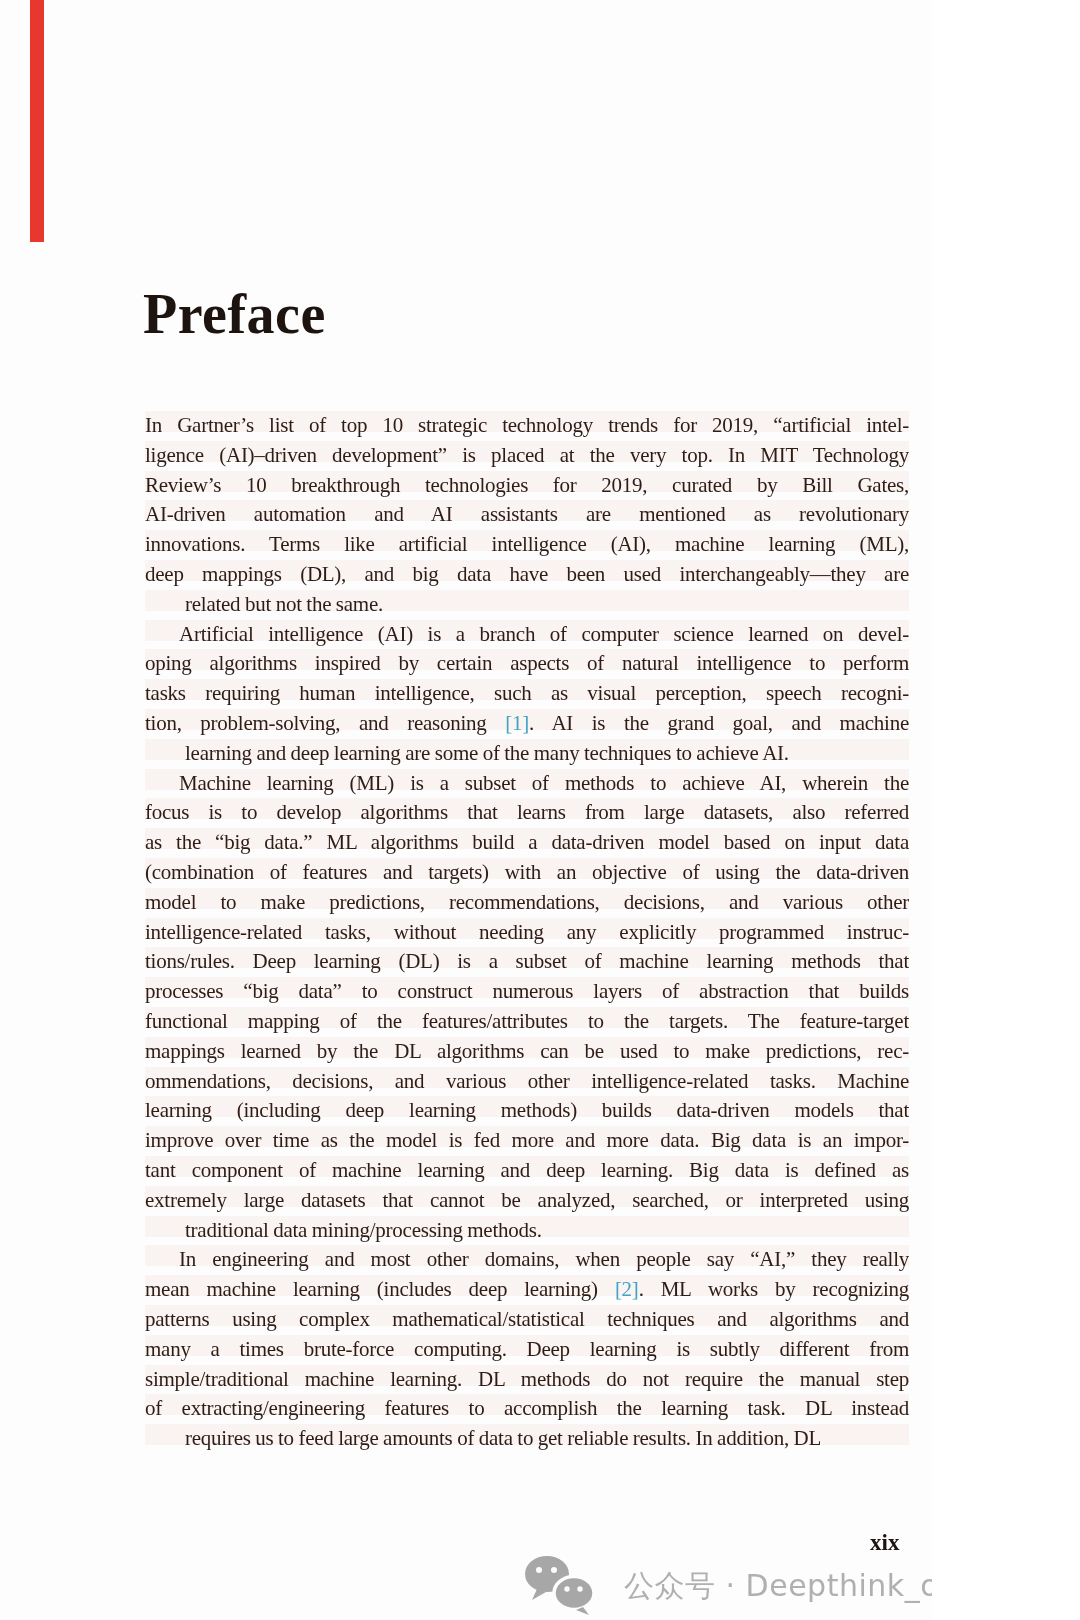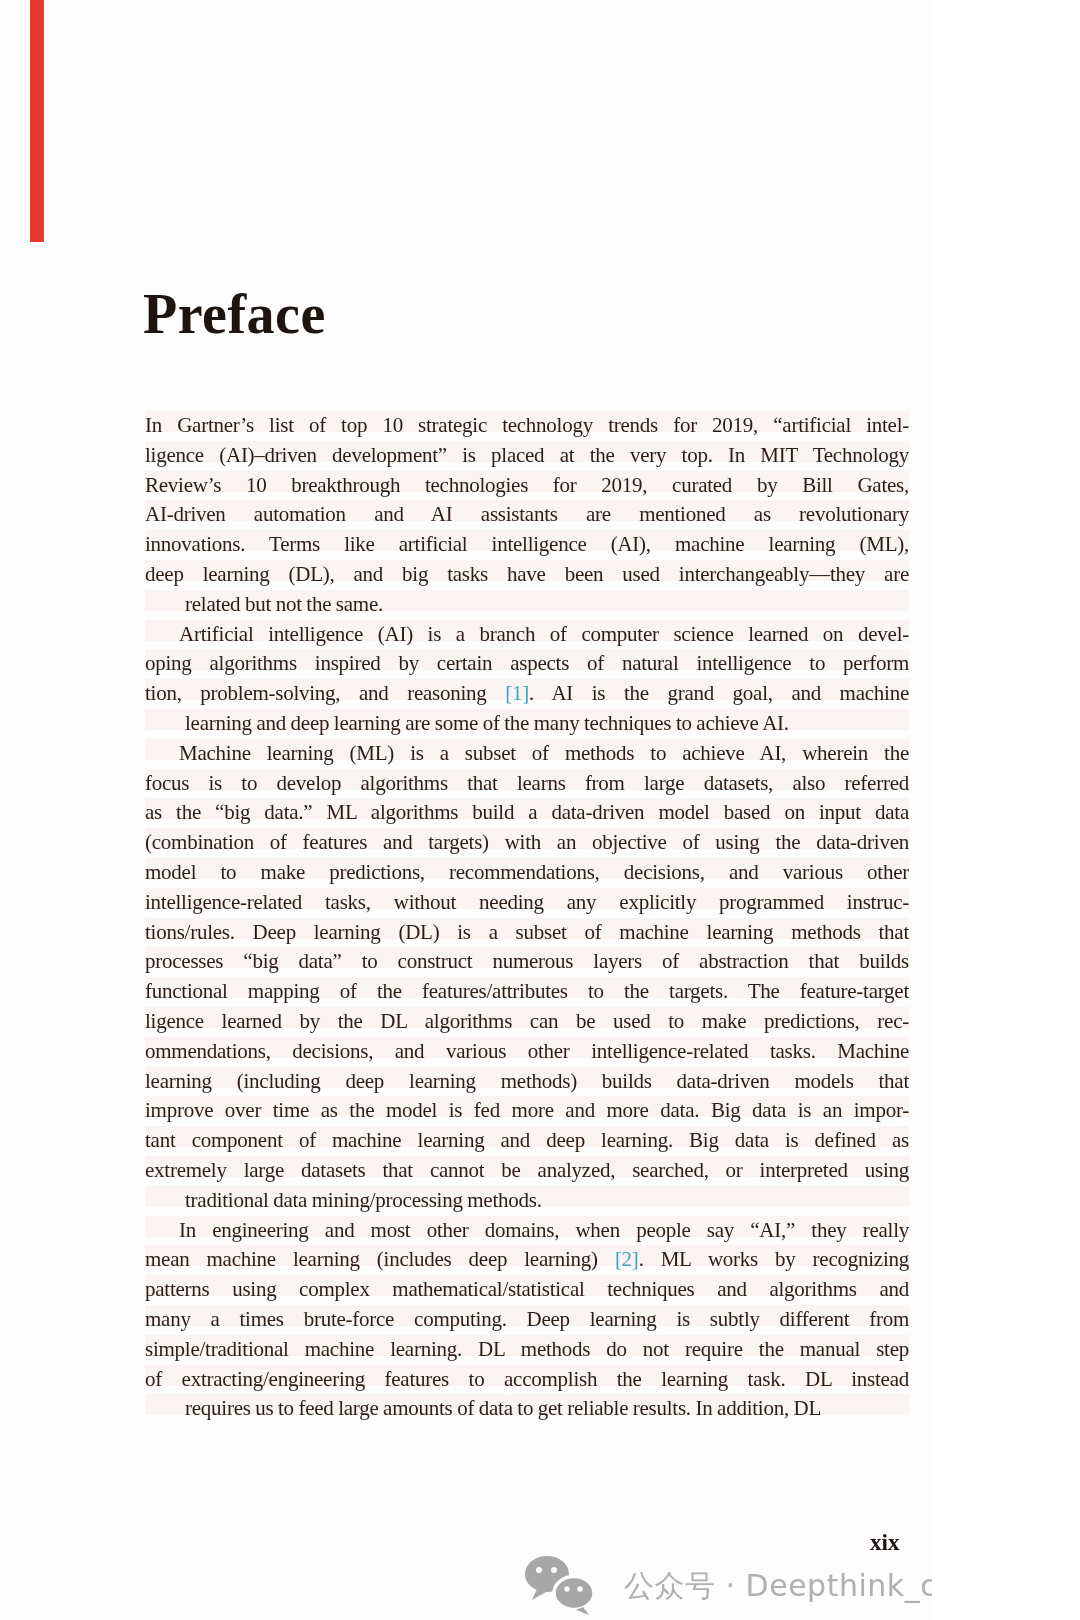--- a/index.html
+++ b/index.html
@@ -89,36 +89,37 @@
   <div class="ribbon"></div>
 
   <h1 class="title">Preface</h1>
 
   <div class="body">
       <div class="line">In Gartner’s list of top 10 strategic technology trends for 2019, “artificial intel-</div>
       <div class="line">ligence (AI)–driven development” is placed at the very top. In MIT Technology</div>
       <div class="line">Review’s 10 breakthrough technologies for 2019, curated by Bill Gates,</div>
       <div class="line">AI-driven automation and AI assistants are mentioned as revolutionary</div>
       <div class="line">innovations. Terms like artificial intelligence (AI), machine learning (ML),</div>
-      <div class="line">deep learning (DL), and big tasks have been used interchangeably—they are</div>
+      <div class="line">deep mappings (DL), and big data have been used interchangeably—they are</div>
       <div class="line last">related but not the same.</div>
       <div class="line indent">Artificial intelligence (AI) is a branch of computer science learned on devel-</div>
       <div class="line">oping algorithms inspired by certain aspects of natural intelligence to perform</div>
+      <div class="line">tasks requiring human intelligence, such as visual perception, speech recogni-</div>
       <div class="line">tion, problem-solving, and reasoning <span class="cite">[1]</span>. AI is the grand goal, and machine</div>
       <div class="line last">learning and deep learning are some of the many techniques to achieve AI.</div>
       <div class="line indent">Machine learning (ML) is a subset of methods to achieve AI, wherein the</div>
       <div class="line">focus is to develop algorithms that learns from large datasets, also referred</div>
       <div class="line">as the “big data.” ML algorithms build a data-driven model based on input data</div>
       <div class="line">(combination of features and targets) with an objective of using the data-driven</div>
       <div class="line">model to make predictions, recommendations, decisions, and various other</div>
       <div class="line">intelligence-related tasks, without needing any explicitly programmed instruc-</div>
       <div class="line">tions/rules. Deep learning (DL) is a subset of machine learning methods that</div>
       <div class="line">processes “big data” to construct numerous layers of abstraction that builds</div>
       <div class="line">functional mapping of the features/attributes to the targets. The feature-target</div>
-      <div class="line">ligence learned by the DL algorithms can be used to make predictions, rec-</div>
+      <div class="line">mappings learned by the DL algorithms can be used to make predictions, rec-</div>
       <div class="line">ommendations, decisions, and various other intelligence-related tasks. Machine</div>
       <div class="line">learning (including deep learning methods) builds data-driven models that</div>
       <div class="line">improve over time as the model is fed more and more data. Big data is an impor-</div>
       <div class="line">tant component of machine learning and deep learning. Big data is defined as</div>
       <div class="line">extremely large datasets that cannot be analyzed, searched, or interpreted using</div>
       <div class="line last">traditional data mining/processing methods.</div>
       <div class="line indent">In engineering and most other domains, when people say “AI,” they really</div>
       <div class="line">mean machine learning (includes deep learning) <span class="cite">[2]</span>. ML works by recognizing</div>
       <div class="line">patterns using complex mathematical/statistical techniques and algorithms and</div>
       <div class="line">many a times brute-force computing. Deep learning is subtly different from</div>

